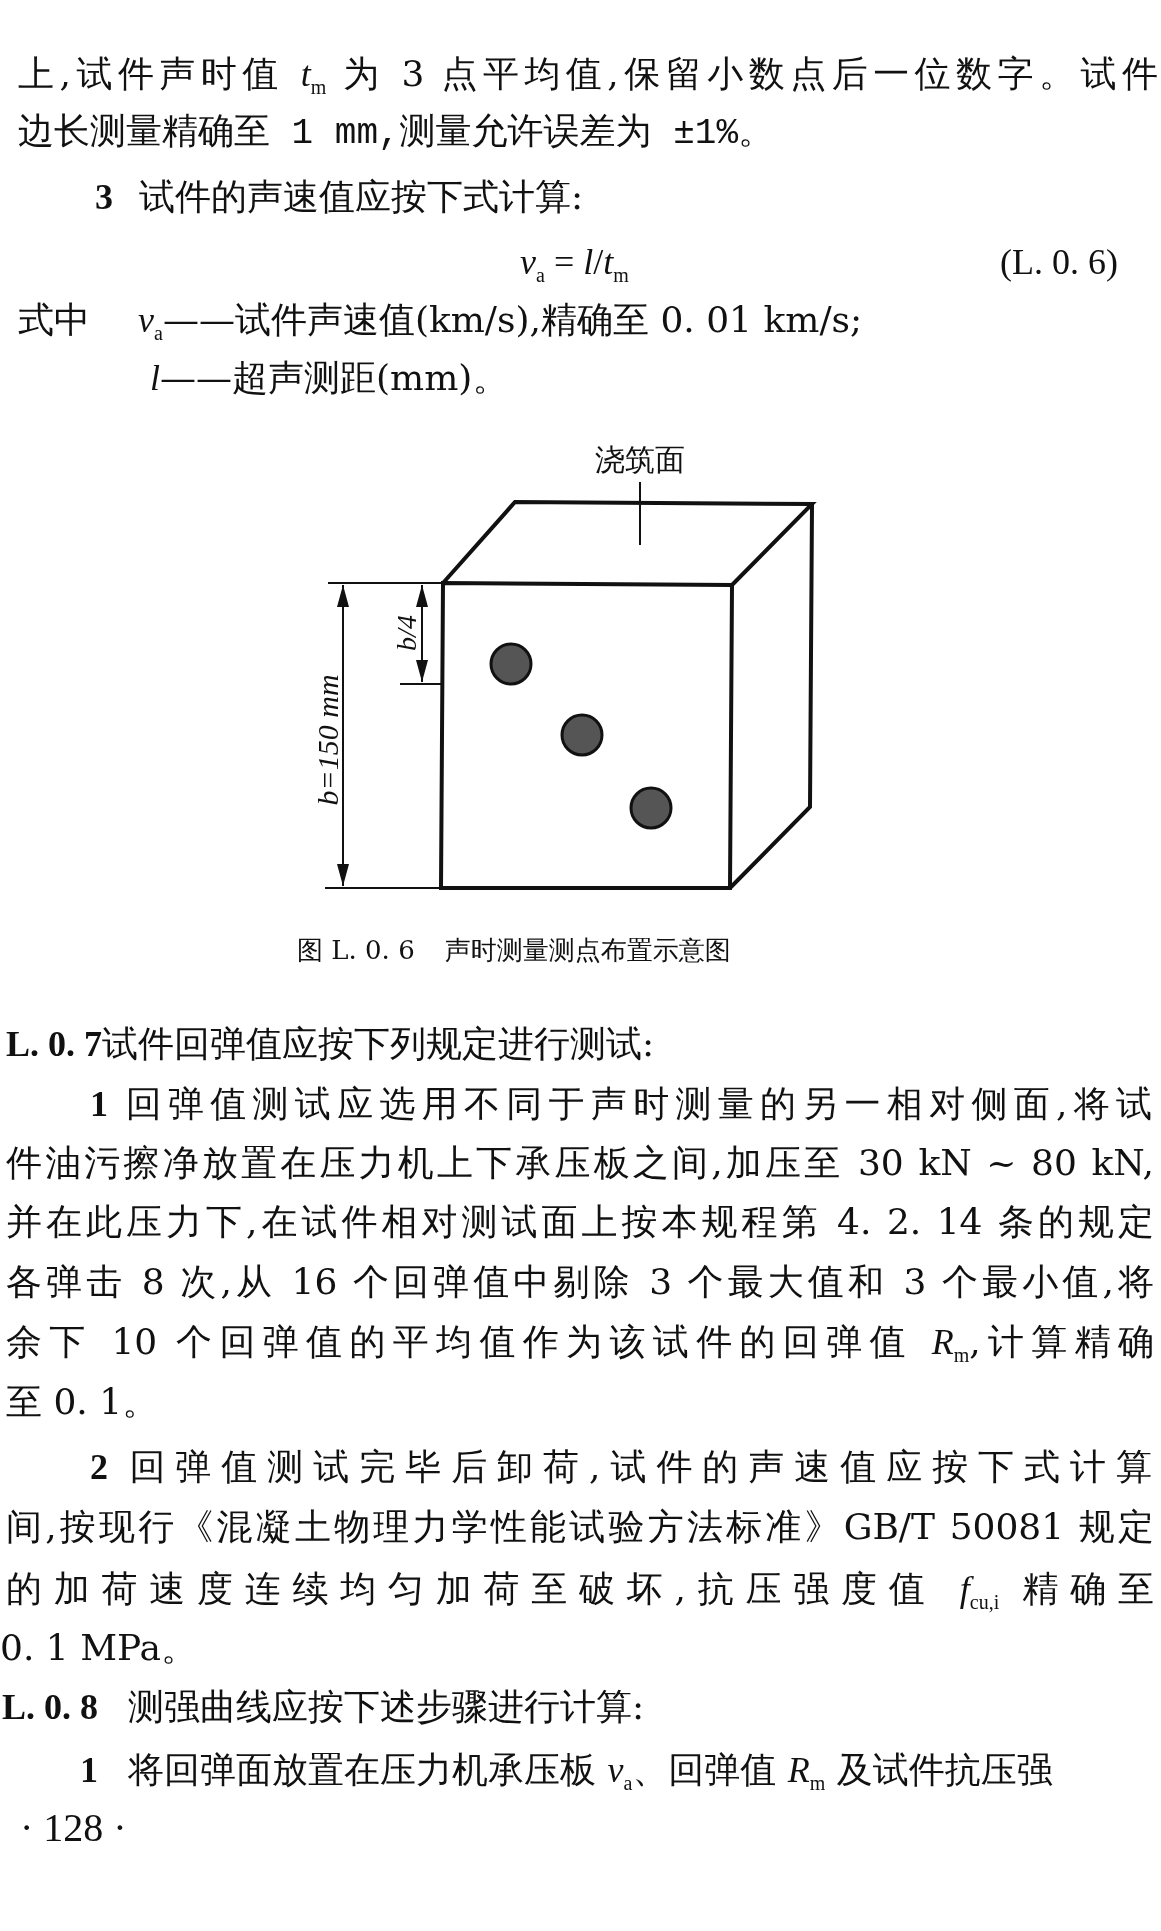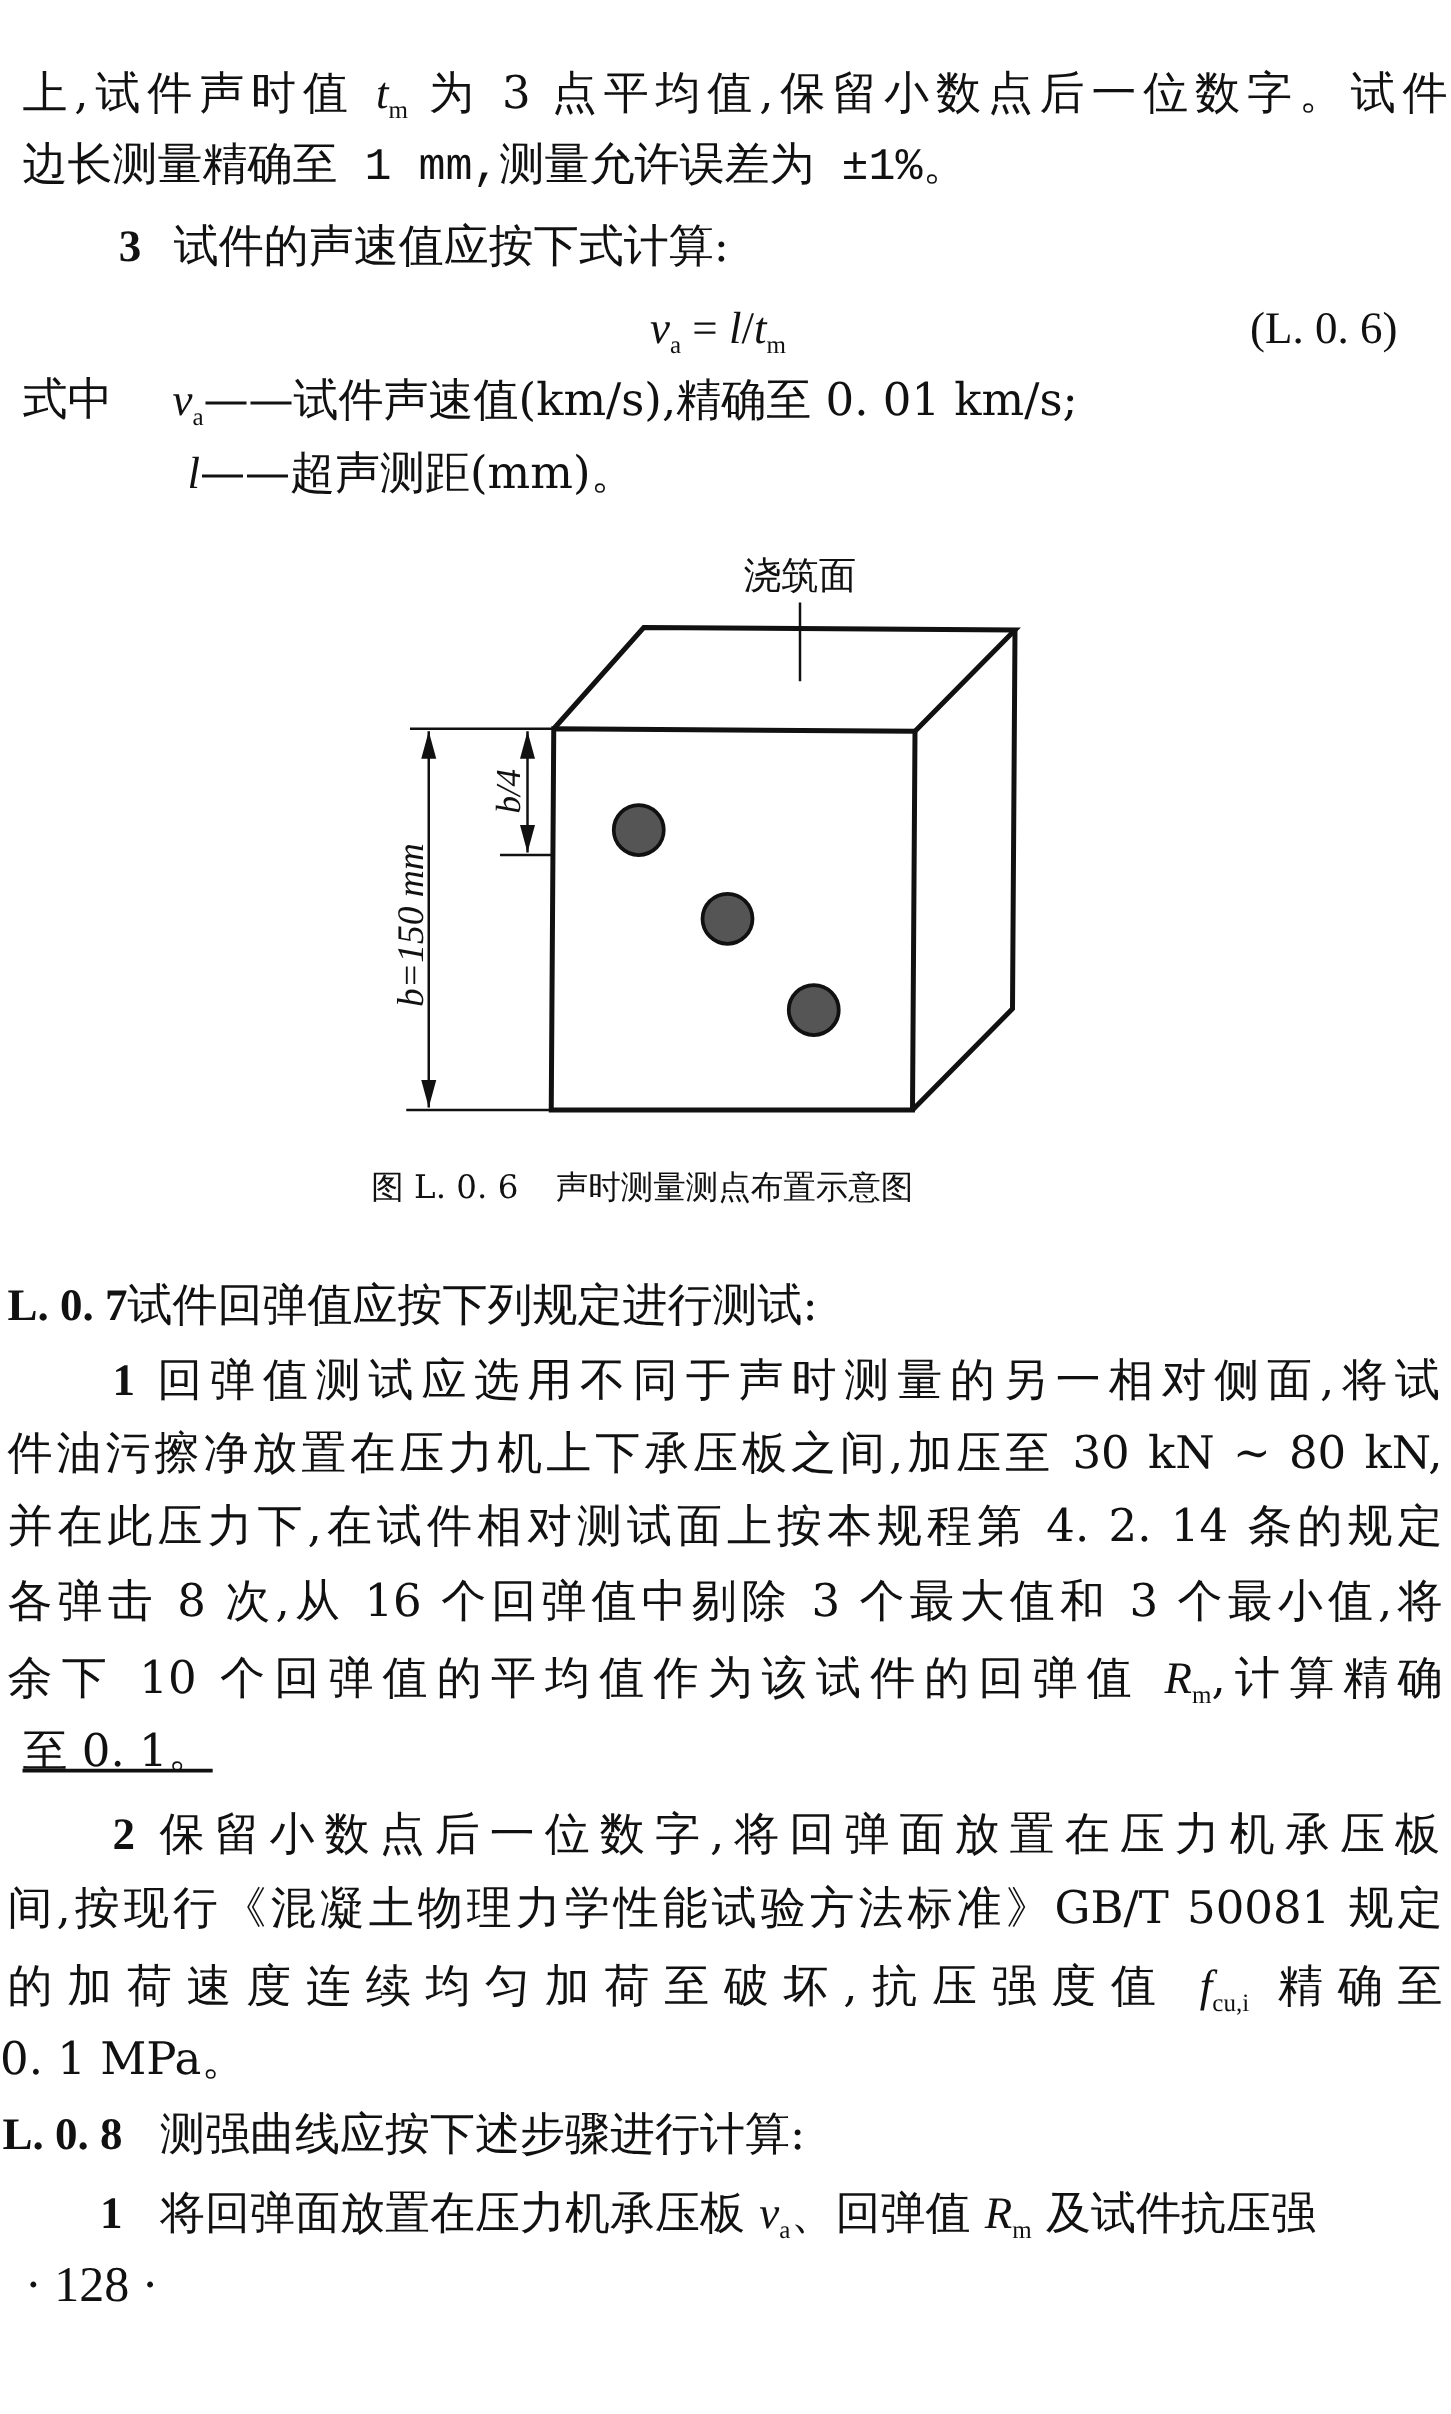--- a/index.html
+++ b/index.html
@@ -81,24 +81,24 @@
 </div>
 <div class="ln just" style="top:1082px;left:90px;width:1062px;">
   <span class="b">1</span> <span>回弹值测试应选用不同于声时测量的另一相对侧面,将试</span>
 </div>
 <div class="ln just" style="top:1141px;left:6px;">件油污擦净放置在压力机上下承压板之间,加压至 30 kN ~ 80 kN,</div>
 <div class="ln just" style="top:1200px;left:6px;">并在此压力下,在试件相对测试面上按本规程第 4. 2. 14 条的规定</div>
 <div class="ln just" style="top:1260px;left:6px;">各弹击 8 次,从 16 个回弹值中剔除 3 个最大值和 3 个最小值,将</div>
 <div class="ln just" style="top:1320px;left:6px;">
   <span>余下 10 个回弹值的平均值作为该试件的回弹值 </span><span class="it">R</span><span class="sub lat">m</span><span>,计算精确</span>
 </div>
-<div class="ln" style="top:1380px;left:18px;text-decoration:underline;">至 0. 1。</div>
+<div class="ln" style="top:1380px;left:6px;">至 0. 1。</div>
 
 <div class="ln just" style="top:1445px;left:90px;width:1062px;">
-  <span class="b">2</span> <span>保留小数点后一位数字,将回弹面放置在压力机承压板</span>
+  <span class="b">2</span> <span>回弹值测试完毕后卸荷,试件的声速值应按下式计算</span>
 </div>
 <div class="ln just" style="top:1505px;left:6px;">间,按现行《混凝土物理力学性能试验方法标准》GB/T 50081 规定</div>
 <div class="ln just" style="top:1567px;left:6px;">
   <span>的加荷速度连续均匀加荷至破坏,抗压强度值 </span><span class="it">f</span><span class="sub lat">cu,i</span><span> 精确至</span>
 </div>
 <div class="ln" style="top:1626px;left:0px;">0. 1 MPa。</div>
 
 <div class="ln" style="top:1685px;left:2px;">
   <span class="b">L. 0. 8</span><span style="margin-left:30px">测强曲线应按下述步骤进行计算:</span>
 </div>

